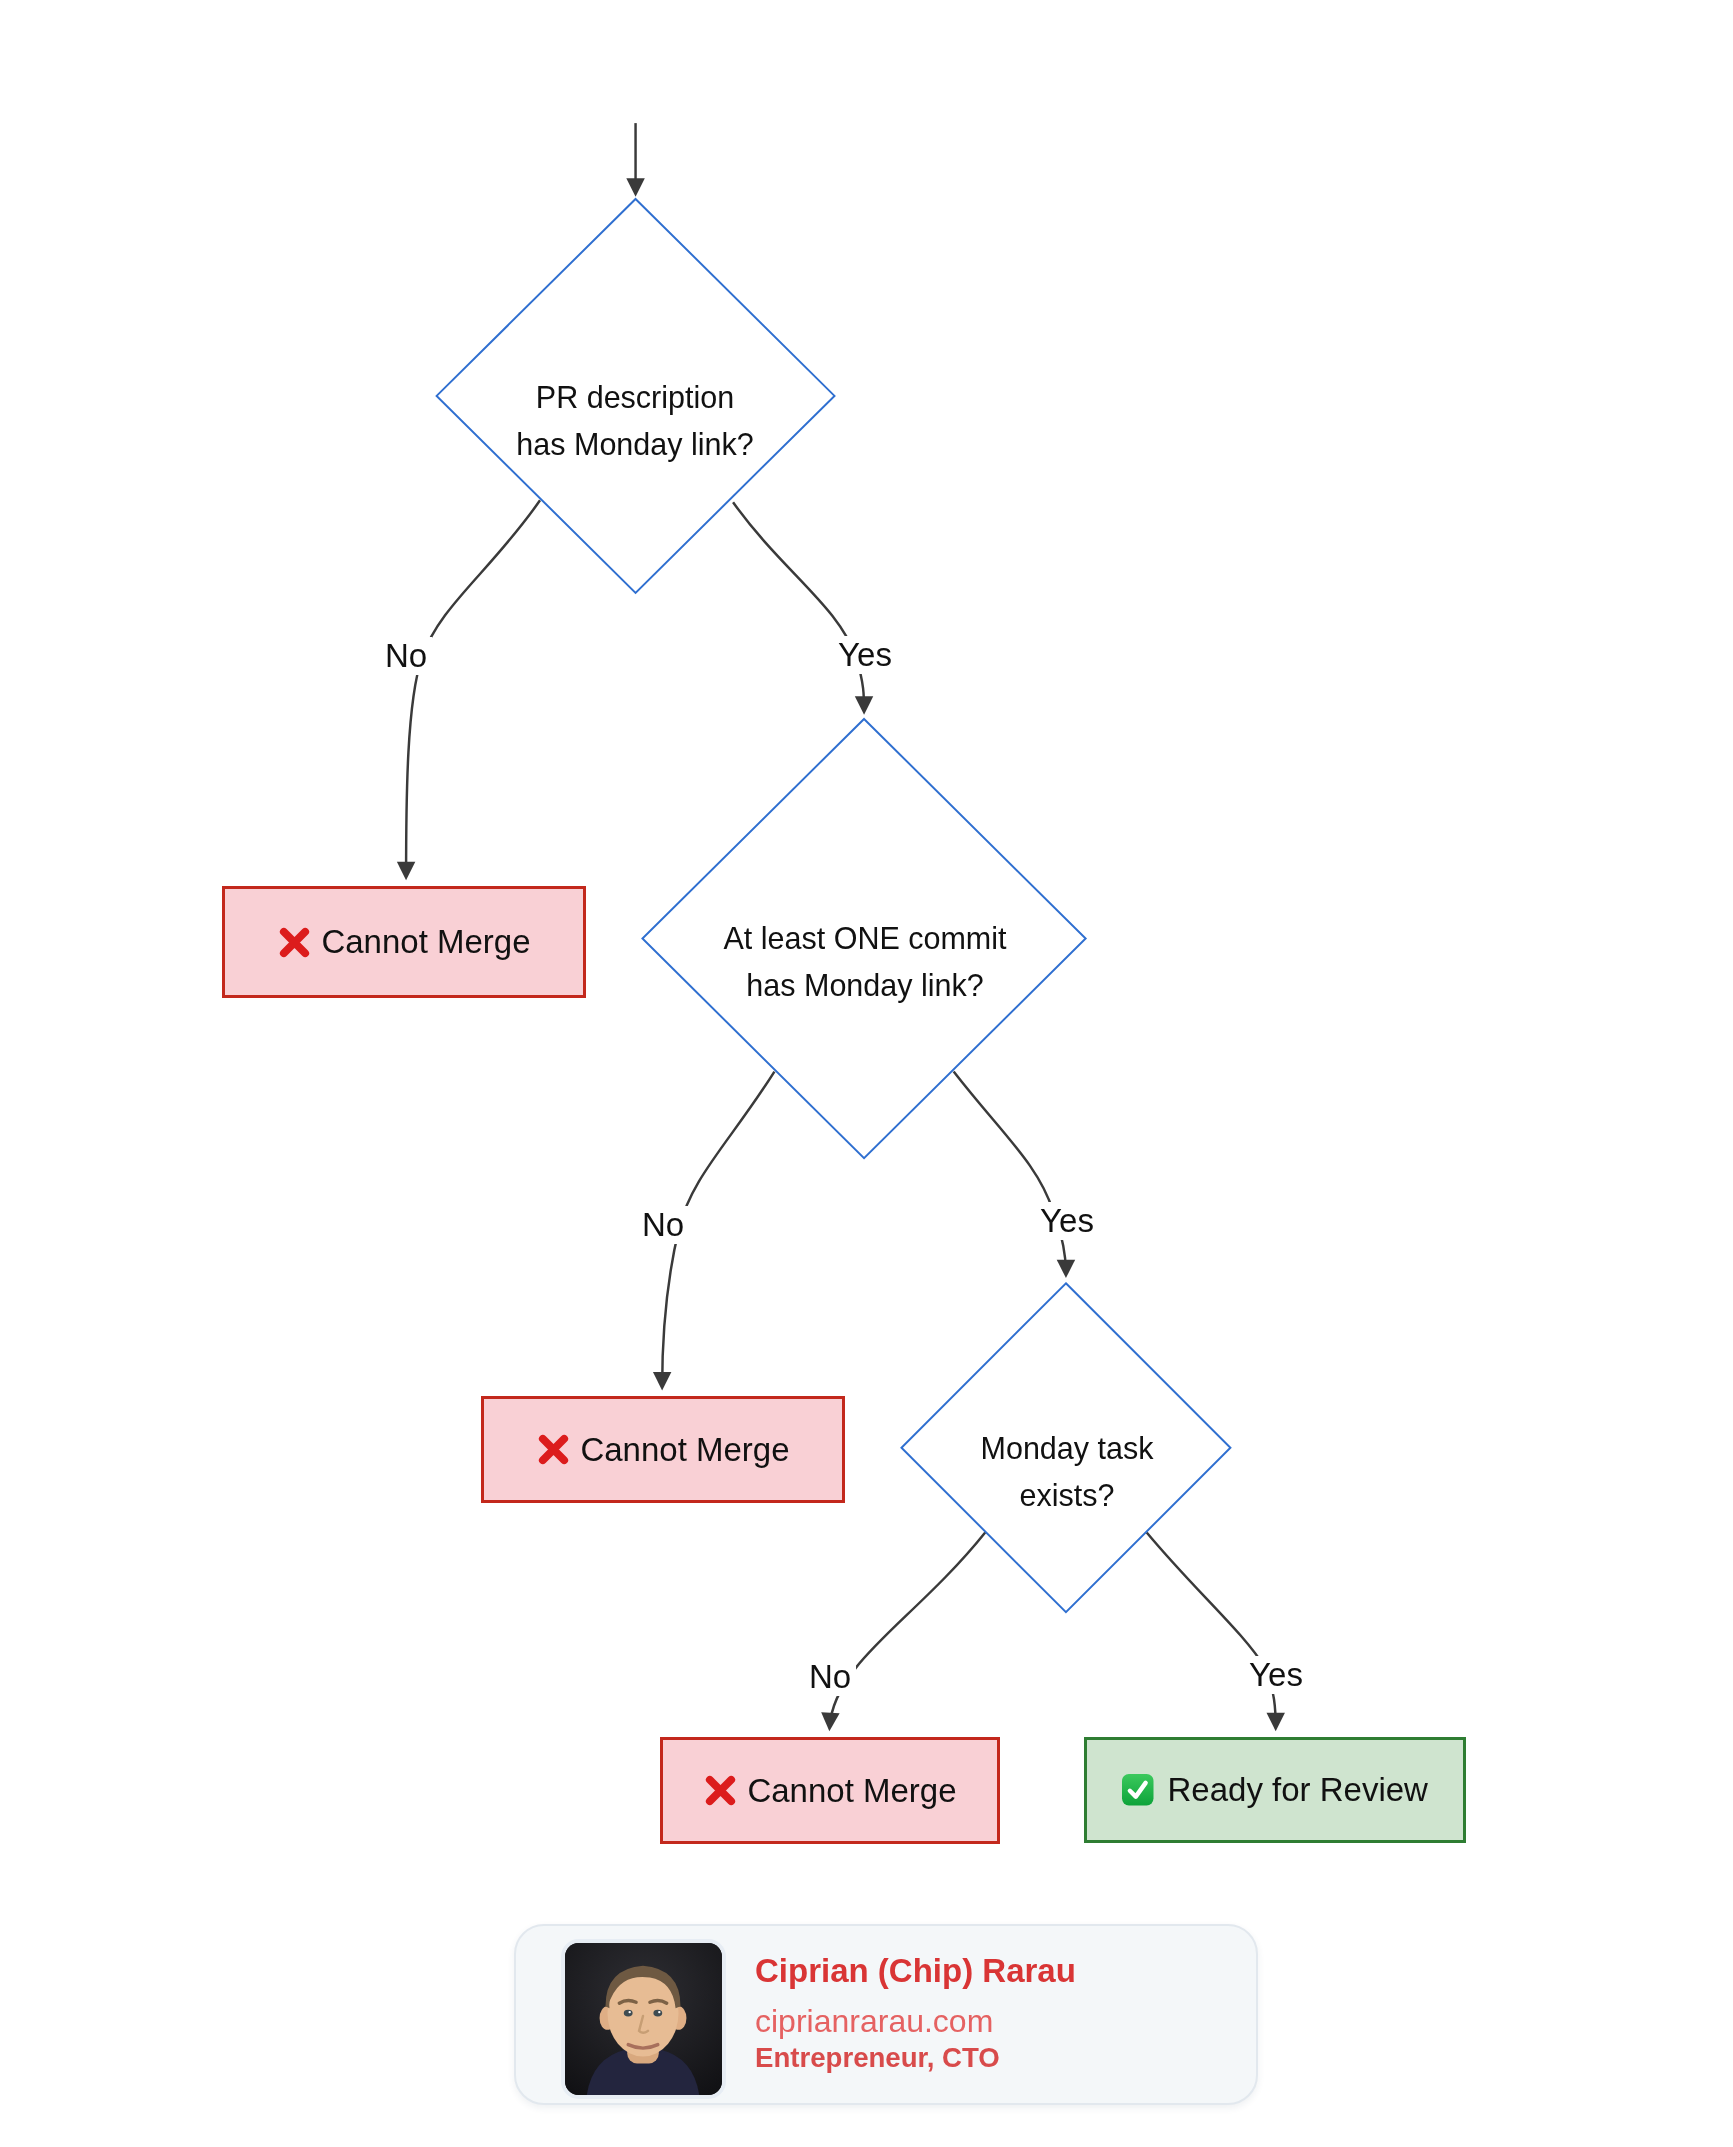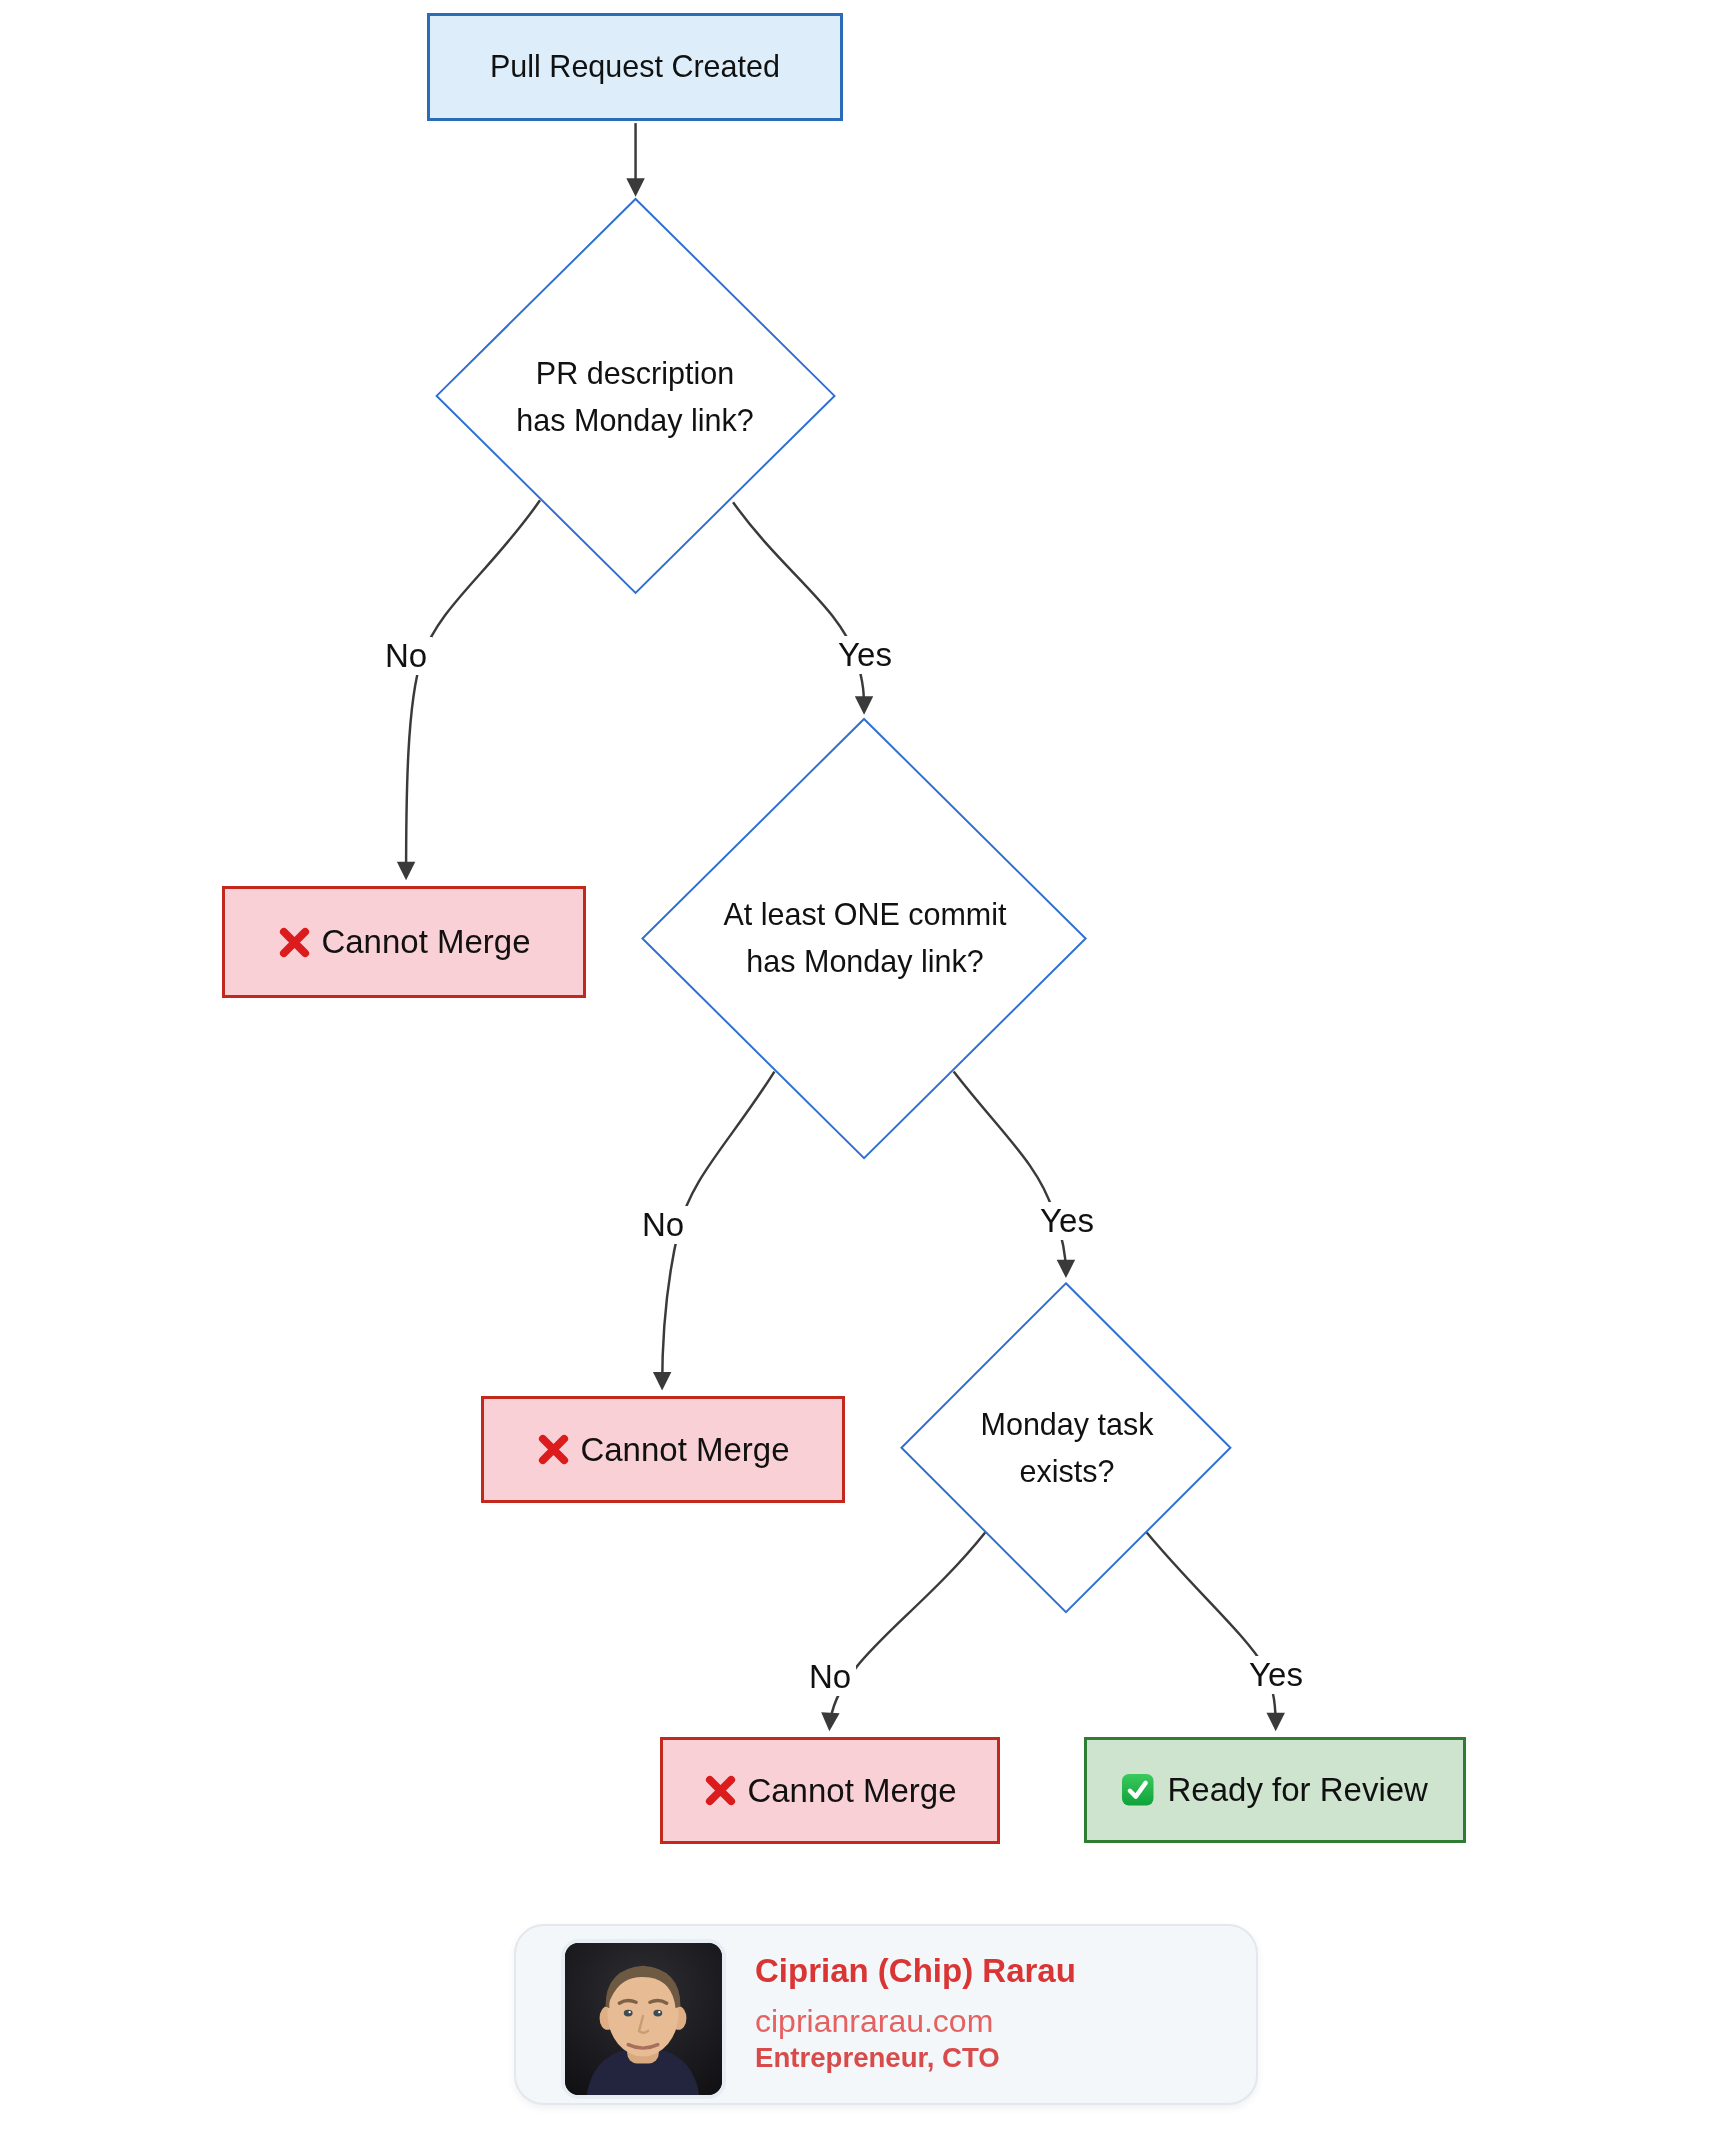--- a/index.html
+++ b/index.html
@@ -24,21 +24,21 @@
   .fail-1 { left:222px;  top:886px;  width:364px; height:112px; }
   .fail-2 { left:481px;  top:1396px; width:364px; height:107px; }
   .fail-3 { left:660px;  top:1737px; width:340px; height:107px; }
   .node-success {
     left:1084px; top:1737px; width:382px; height:106px;
     background:#cfe4cf; border:3.9px solid #2e7d32; font-size:33px; gap:14px;
   }
 
   .decision-label {
     position:absolute; transform:translate(-50%,-50%);
-    text-align:center; font-size:30.5px; line-height:47px; white-space:nowrap;
+    text-align:center; font-size:30.5px; line-height:47px; white-space:nowrap;margin-top:24px;
   }
   .dl-1 { left:635px;  top:397px; }
   .dl-2 { left:865px;  top:938px; }
   .dl-3 { left:1067px; top:1448px; }
 
   .edge-label {
     position:absolute; transform:translate(-50%,-50%);
     font-size:33px; background:#ffffff; padding:0 4.9px; white-space:nowrap;
   }
   .el-no-1  { left:406px;  top:656px; }
@@ -96,23 +96,20 @@
       <path d="M1164,1556 C1214,1616 1262,1657 1284,1693 C1294,1716 1295,1736 1295,1754" marker-end="url(#arrow)"></path>
     </g>
 
     <g fill="#ffffff" stroke="#2f6fd0" stroke-width="2">
       <polygon points="645,202 847,402 645,602 443,402"></polygon>
       <polygon points="877,730 1102,953 877,1176 652,953"></polygon>
       <polygon points="1082,1303 1249,1470 1082,1637 915,1470"></polygon>
     </g>
   </svg>
 
-  <div class="node node-start">
-    <span>Pull Request Created</span>
-  </div>
 
   <div class="decision-label dl-1">
     <div>PR description</div>
     <div>has Monday link?</div>
   </div>
   <div class="decision-label dl-2">
     <div>At least ONE commit</div>
     <div>has Monday link?</div>
   </div>
   <div class="decision-label dl-3">

